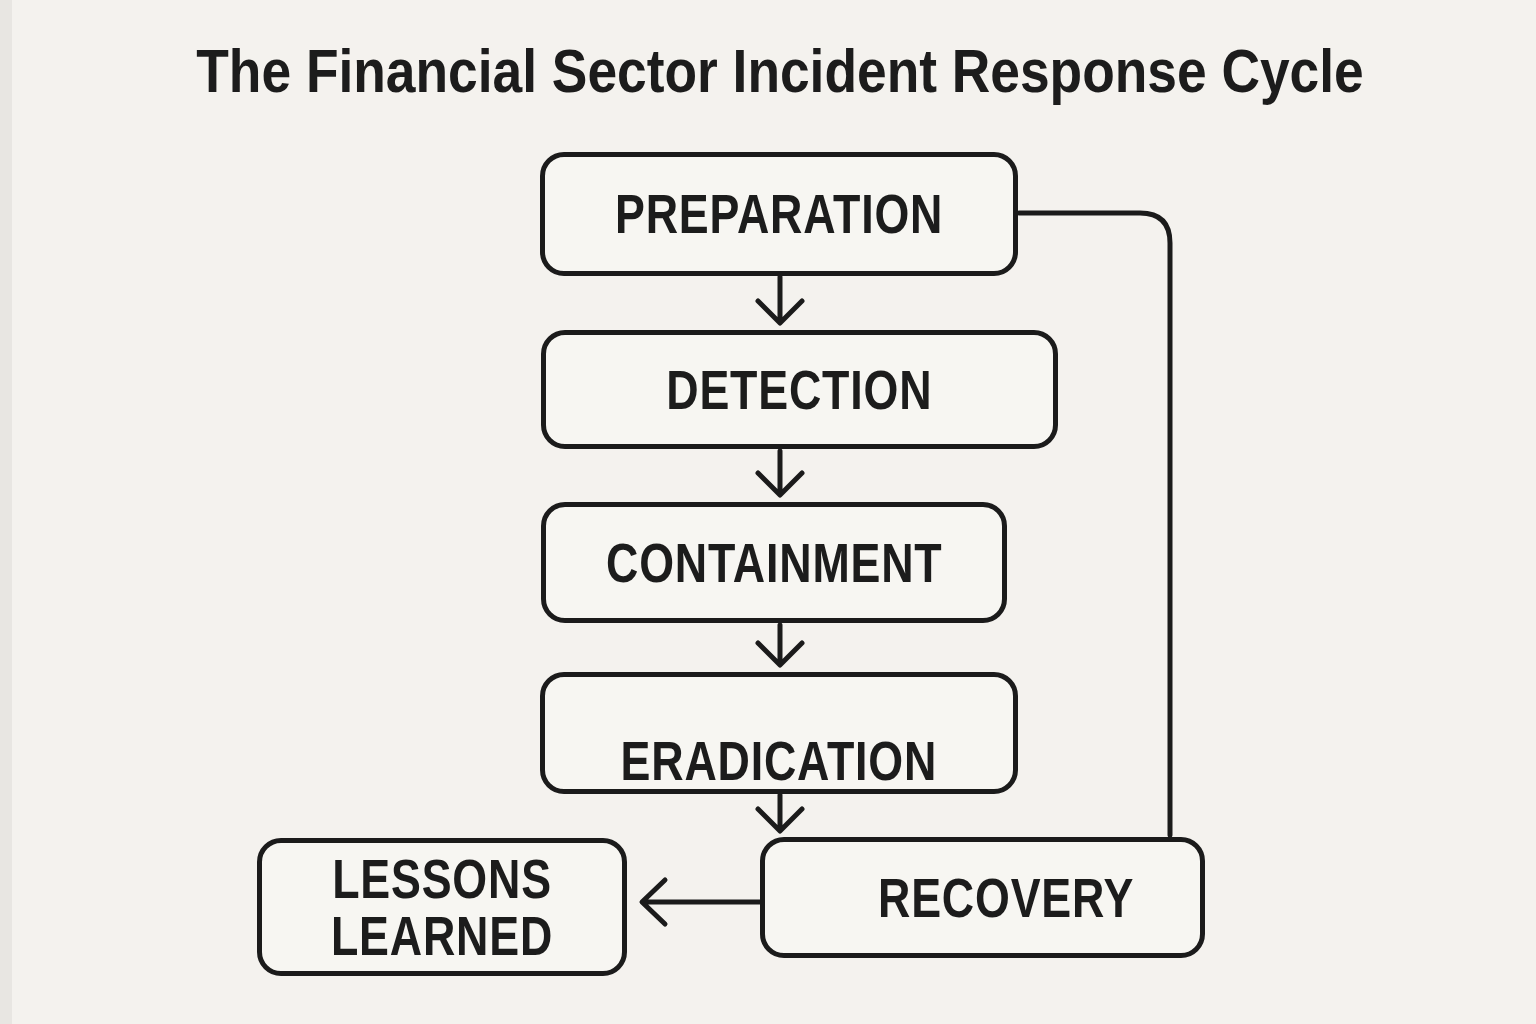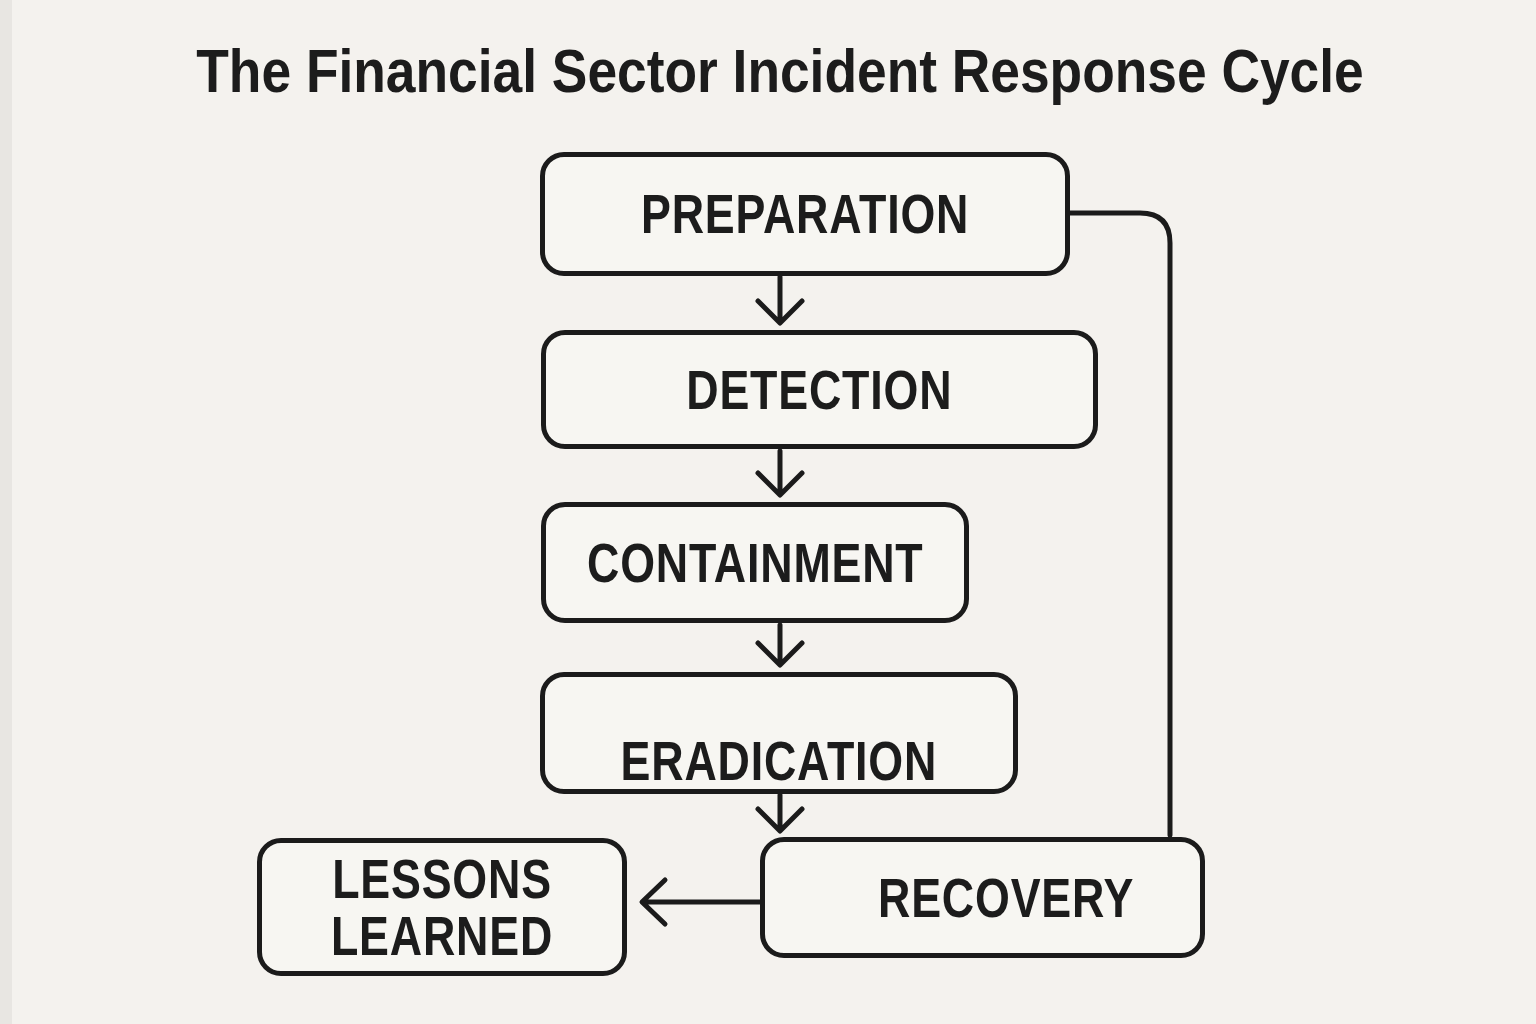--- a/index.html
+++ b/index.html
@@ -77,29 +77,29 @@
 
   <svg class="connector-layer" viewBox="0 0 1536 1024" xmlns="http://www.w3.org/2000/svg" aria-hidden="true">
     <path class="edge" d="M768 277 L768 319 M746 301 L768 323 L790 301"></path>
     <path class="edge" d="M768 451 L768 491 M746 473 L768 495 L790 473"></path>
     <path class="edge" d="M768 625 L768 661 M746 643 L768 665 L790 643"></path>
     <path class="edge" d="M768 795 L768 827 M746 809 L768 831 L790 809"></path>
     <path class="edge" d="M748 902 L632 902 M653 880 L630 902 L653 924"></path>
     <path class="edge" d="M1007 213 L1128 213 Q1158 213 1158 243 L1158 835"></path>
   </svg>
 
-  <div class="node node-preparation" style="left:528px; top:152px; width:530px; height:124px;">
+  <div class="node node-preparation" style="left:528px; top:152px; width:478px; height:124px;">
     <span class="node-label">PREPARATION</span>
   </div>
 
-  <div class="node node-detection" style="left:529px; top:330px; width:557px; height:119px;">
+  <div class="node node-detection" style="left:529px; top:330px; width:517px; height:119px;">
     <span class="node-label">DETECTION</span>
   </div>
 
-  <div class="node node-containment" style="left:529px; top:502px; width:428px; height:121px;">
+  <div class="node node-containment" style="left:529px; top:502px; width:466px; height:121px;">
     <span class="node-label">CONTAINMENT</span>
   </div>
 
   <div class="node node-eradication" style="left:528px; top:672px; width:478px; height:122px;align-items:flex-end;">
     <span class="node-label">ERADICATION</span>
   </div>
 
   <div class="node node-recovery" style="left:748px; top:837px; width:445px; height:121px;padding-left:48px;">
     <span class="node-label">RECOVERY</span>
   </div>

